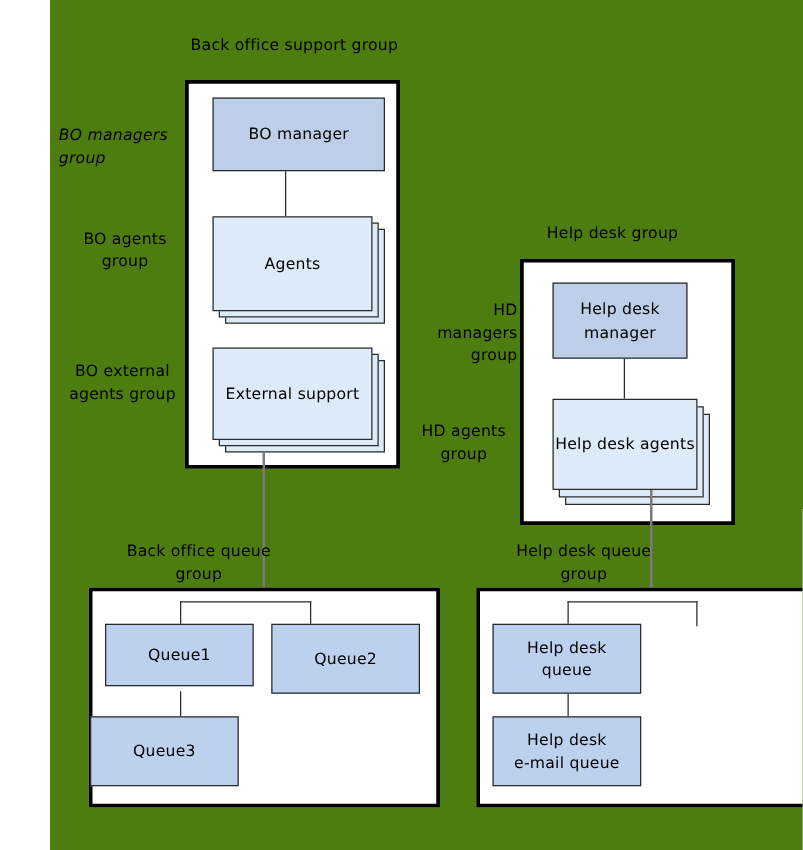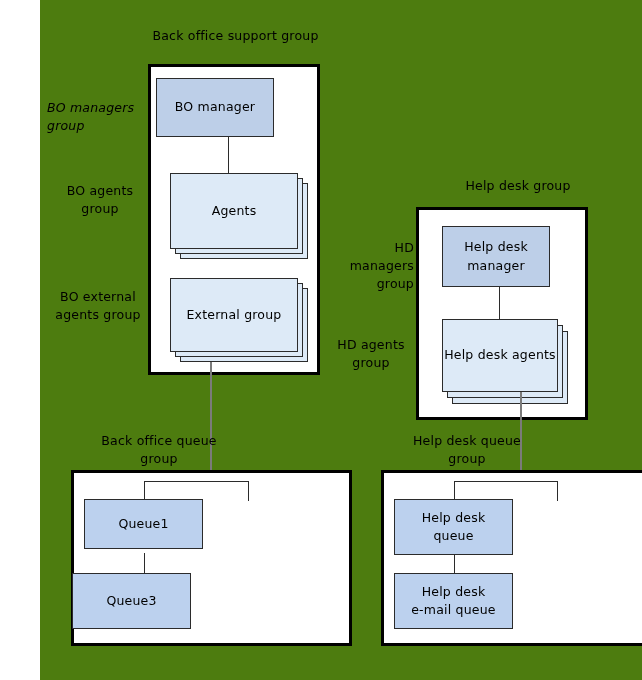--- a/index.html
+++ b/index.html
@@ -92,36 +92,36 @@
 
   <div class="label left" style="left:7px; top:99px; width:100px;font-style:italic;">BO managers
 group</div>
 
   <div class="label center" style="left:12px; top:182px; width:96px;">BO agents
 group</div>
 
   <div class="label center" style="left:8px; top:288px; width:100px;">BO external
 agents group</div>
 
-  <div class="node manager" style="left:116px; top:78px; width:118px; height:59px;">BO manager</div>
+  <div class="node manager" style="left:130px; top:78px; width:138px; height:59px;">BO manager</div>
 
   <div class="conn v" style="left:188px; top:137px; height:36px;"></div>
 
   <div class="stack-layer" style="left:140px; top:183px; width:128px; height:76px;"></div>
   <div class="stack-layer" style="left:135px; top:178px; width:128px; height:76px;"></div>
   <div class="node agents" style="left:130px; top:173px; width:128px; height:76px;">Agents</div>
 
   <div class="stack-layer" style="left:140px; top:288px; width:128px; height:74px;"></div>
   <div class="stack-layer" style="left:135px; top:283px; width:128px; height:74px;"></div>
-  <div class="node agents" style="left:130px; top:278px; width:128px; height:74px;">External group</div>
+  <div class="node agents" style="left:130px; top:278px; width:128px; height:74px;">External support</div>
 
   <div class="conn-gray v" style="left:170px; top:362px; height:212px;"></div>
   <div class="conn-gray h" style="left:104px; top:572px; width:68px;"></div>
 
-  <div class="label center" style="left:392px; top:177px; width:172px;">Help desk group</div>
+  <div class="label center" style="left:364px; top:177px; width:172px;">Help desk group</div>
 
   <div class="group-box" style="left:376px; top:207px; width:172px; height:213px;"></div>
 
   <div class="label left" style="left:288px; top:239px; width:86px;text-align:right;">HD managers
 group</div>
 
   <div class="label center" style="left:290px; top:336px; width:82px;">HD agents
 group</div>
 
   <div class="node manager" style="left:402px; top:226px; width:108px; height:61px;">Help desk
@@ -141,20 +141,21 @@
 
   <div class="group-box" style="left:31px; top:470px; width:281px; height:176px;"></div>
 
   <div class="conn h" style="left:104px; top:481px; width:105px;"></div>
   <div class="conn v" style="left:104px; top:481px; height:20px;"></div>
   <div class="conn v" style="left:208px; top:481px; height:20px;"></div>
   <div class="conn v" style="left:104px; top:553px; height:22px;"></div>
 
   <div class="node queue" style="left:44px; top:499px; width:119px; height:50px;">Queue1</div>
 
+  <div class="node queue" style="left:177px; top:499px; width:119px; height:56px;">Queue2</div>
 
   <div class="node queue" style="left:32px; top:573px; width:119px; height:56px;">Queue3</div>
 
   <div class="label center" style="left:338px; top:432px; width:178px;">Help desk queue
 group</div>
 
   <div class="group-box" style="left:341px; top:470px; width:277px; height:176px;"></div>
 
   <div class="conn h" style="left:414px; top:481px; width:104px;"></div>
   <div class="conn v" style="left:414px; top:481px; height:20px;"></div>

